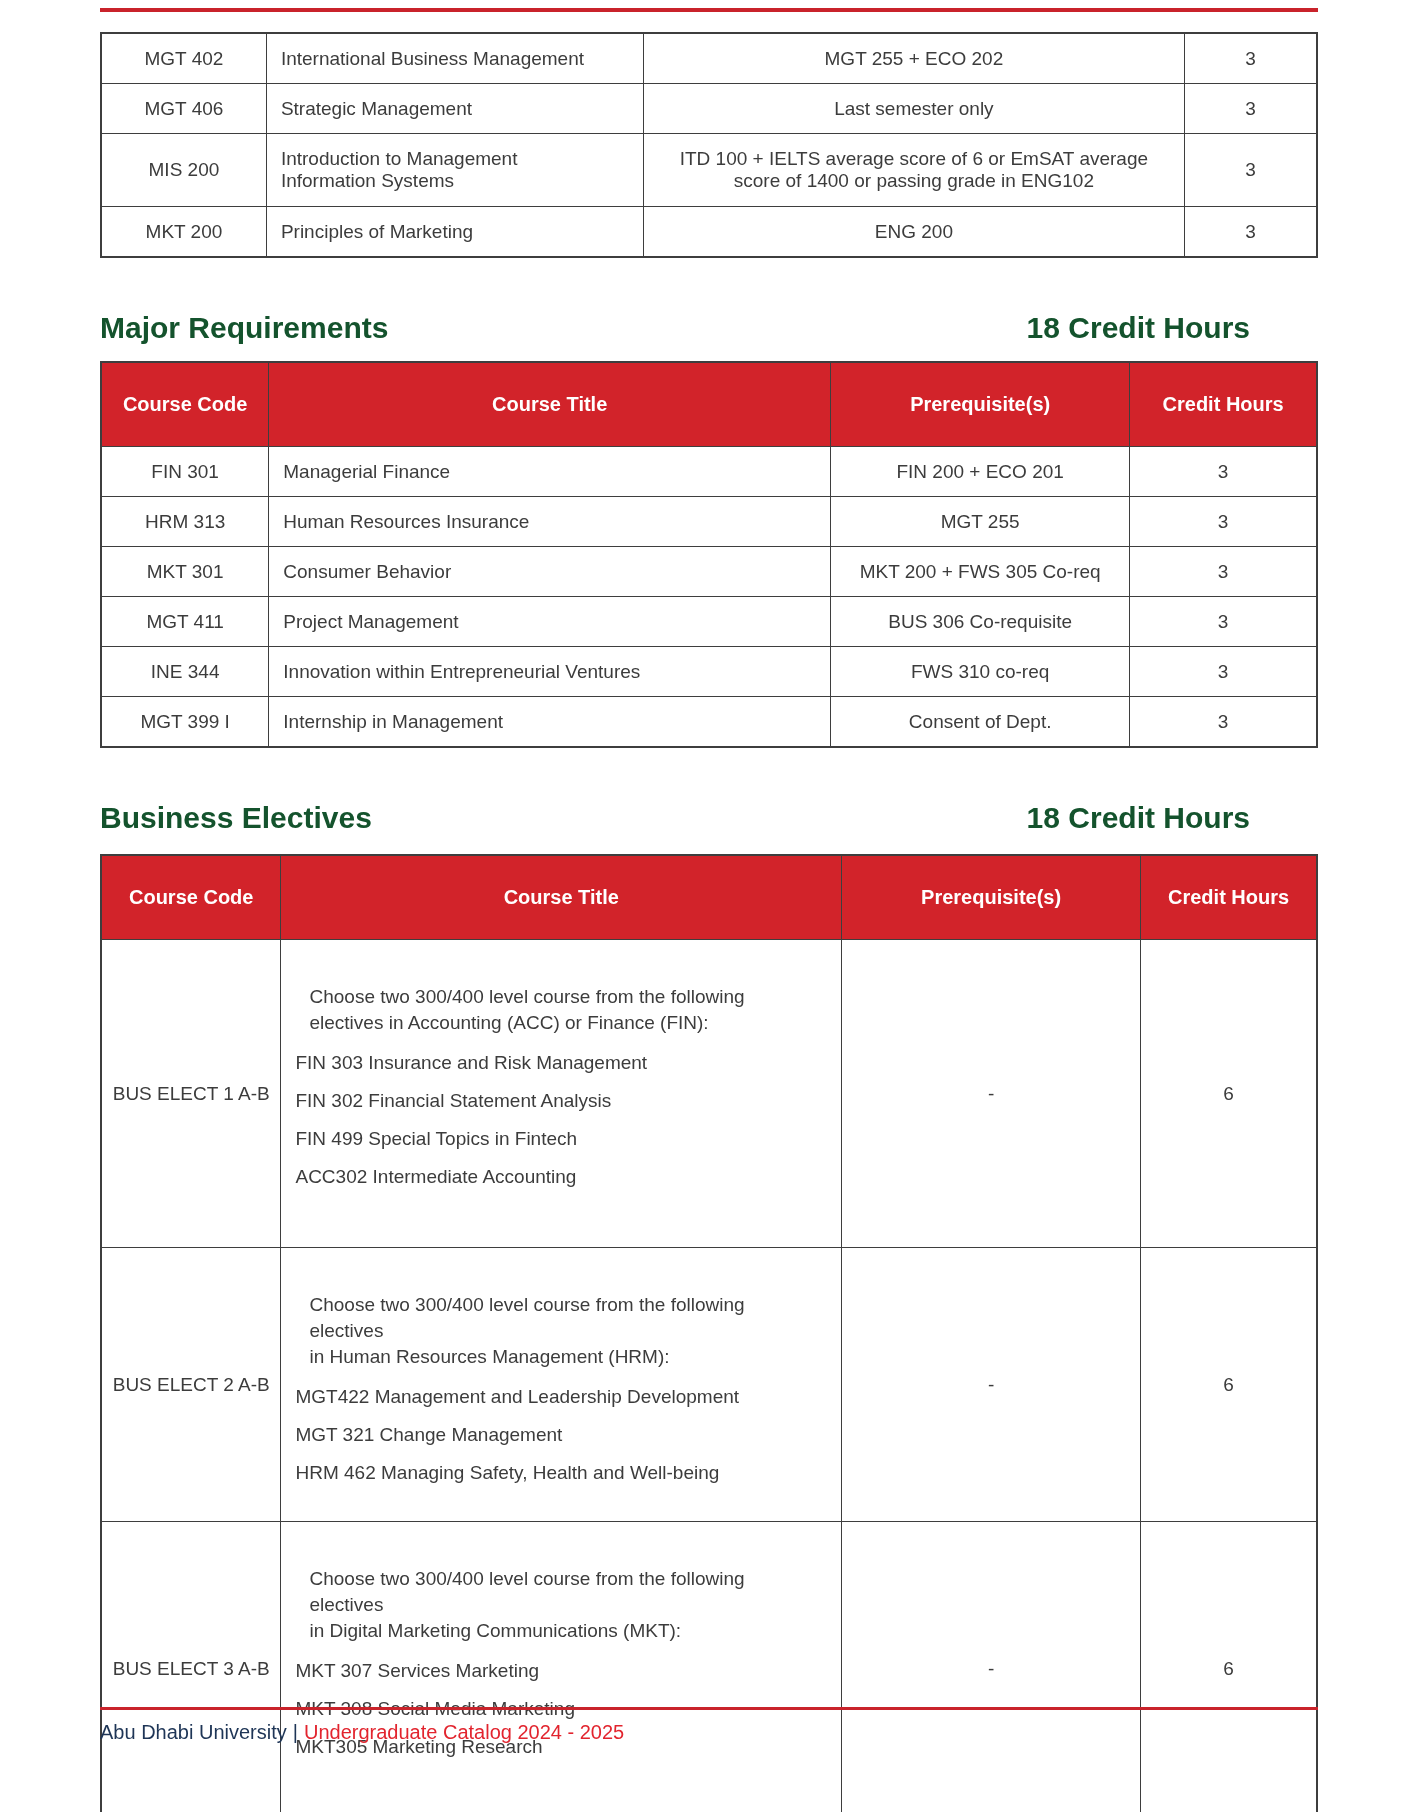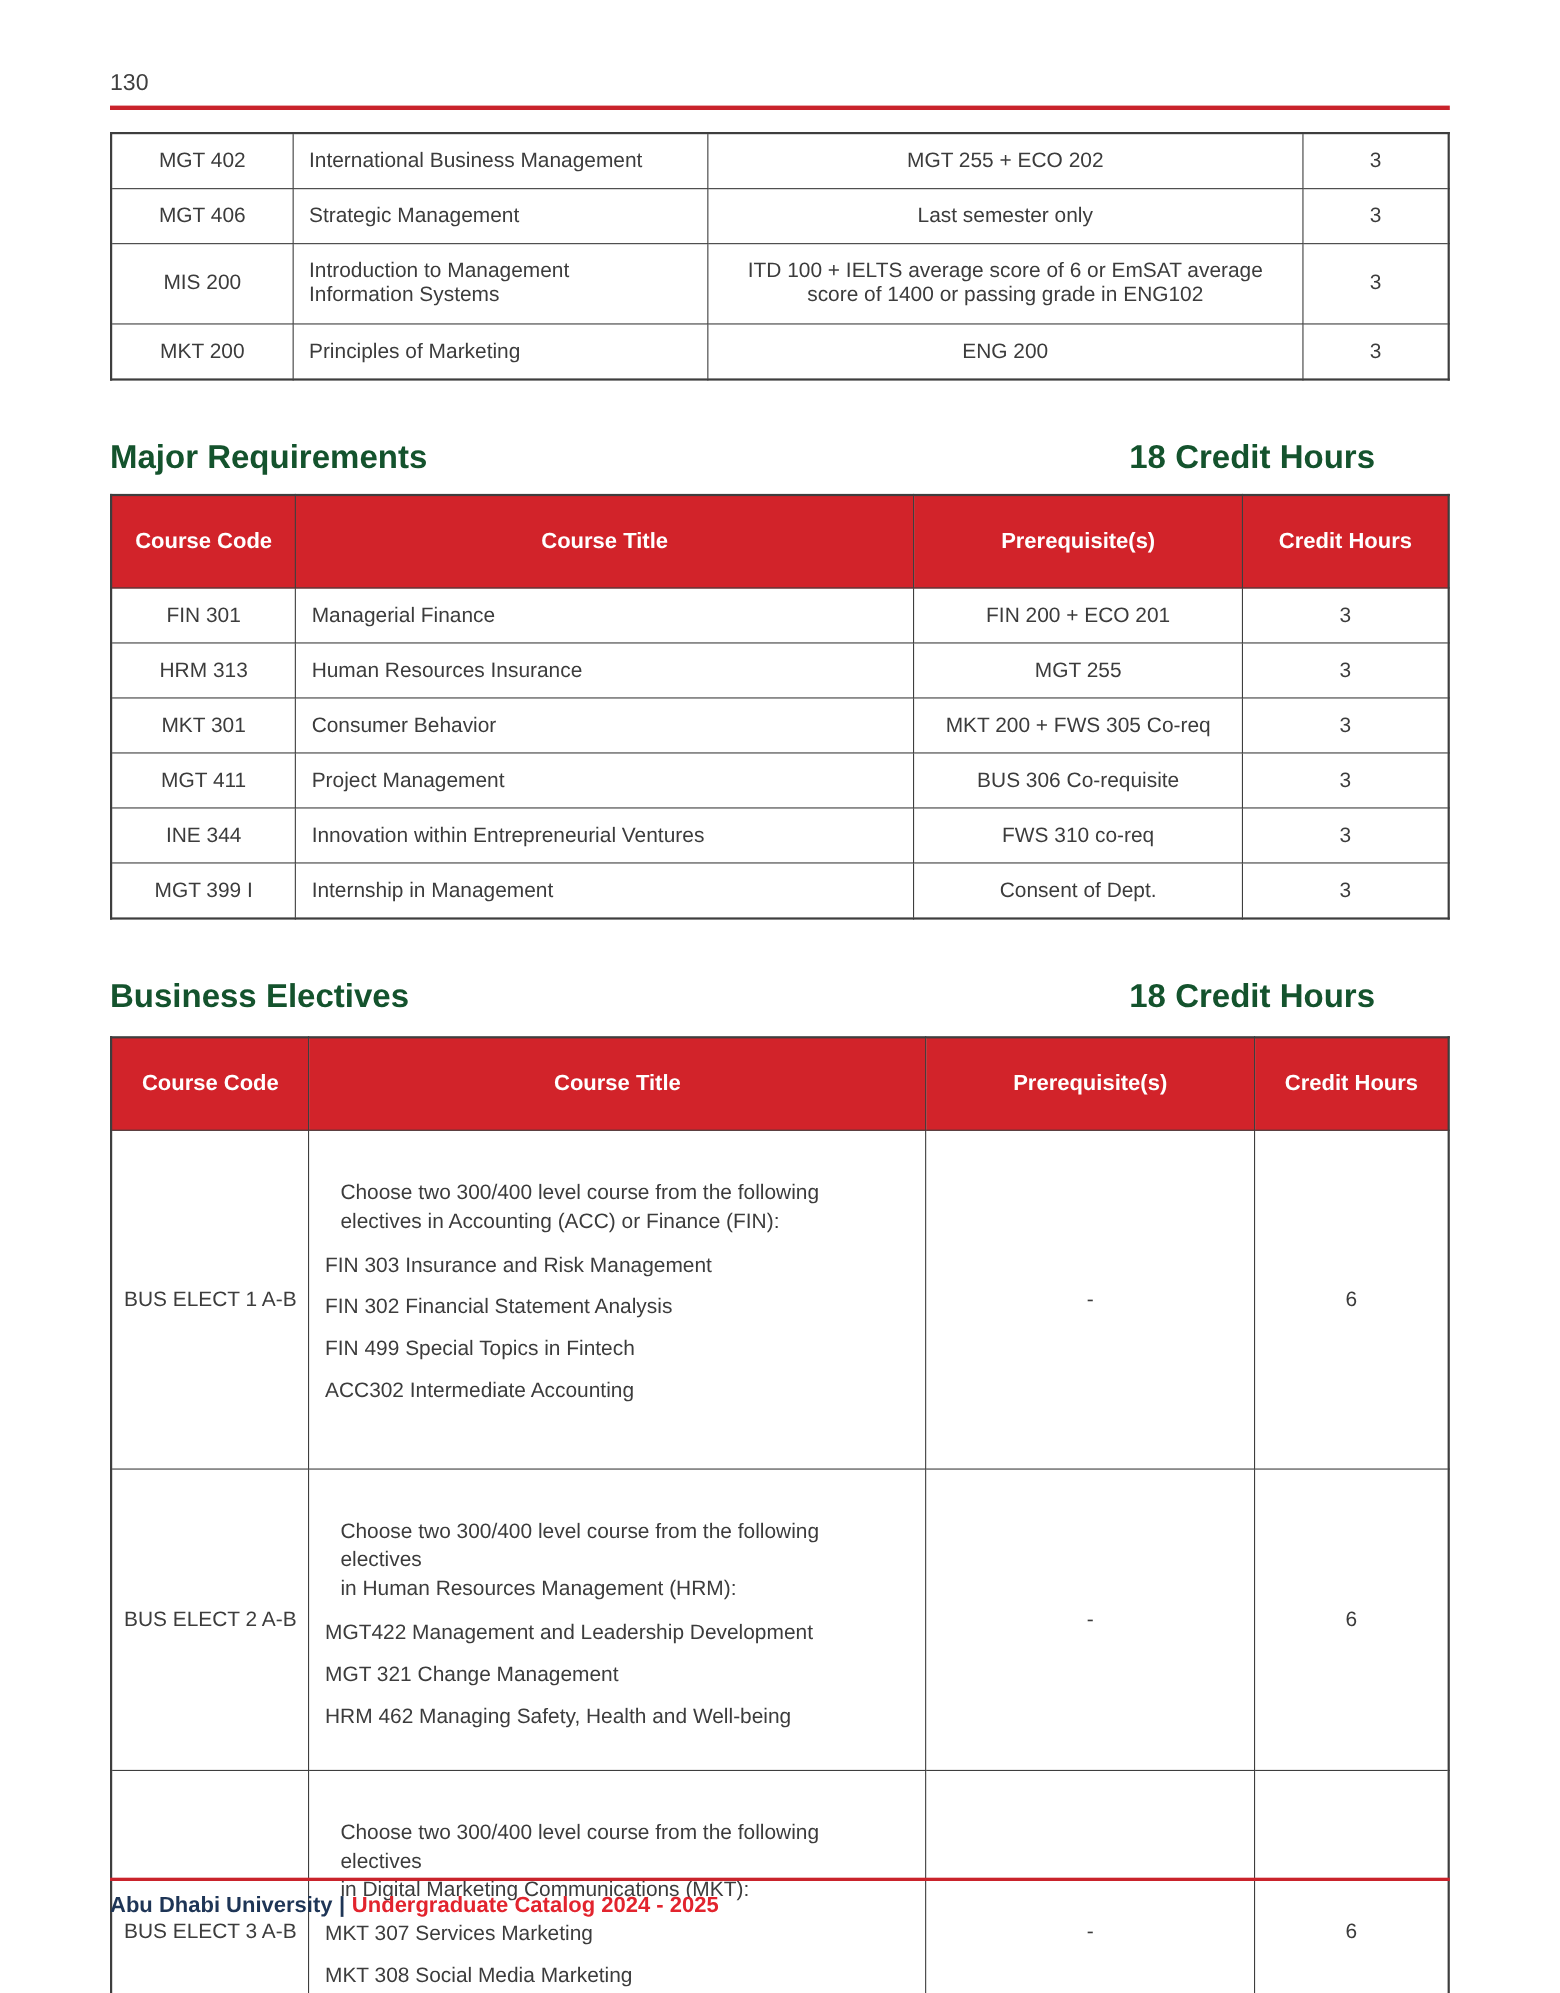--- a/index.html
+++ b/index.html
@@ -84,33 +84,31 @@
     position: absolute;
     left: 100px;
     width: 1218px;
     top: 1707px;
   }
   .footer .footer-rule { height: 3px; background: #c9232b; }
   .footer .footer-text {
     margin-top: 10px;
     font-size: 20px;
     line-height: 24px;
-    font-weight: bold;
   }
   .footer .navy { color: #1e3556; }
   .footer .sep { color: #1e3556; padding: 0 6px; }
   .footer .red { color: #e2242e; }
 </style>
 </head>
 <body>
 
 <div class="page">
   <div class="content">
 
-    <div class="page-number">130</div>
     <div class="rule"></div>
 
     <table class="t1">
       <colgroup>
         <col style="width:13.6%">
           <col style="width:31.0%">
           <col style="width:44.5%">
           <col style="width:10.9%">
       </colgroup>
       <tbody>

